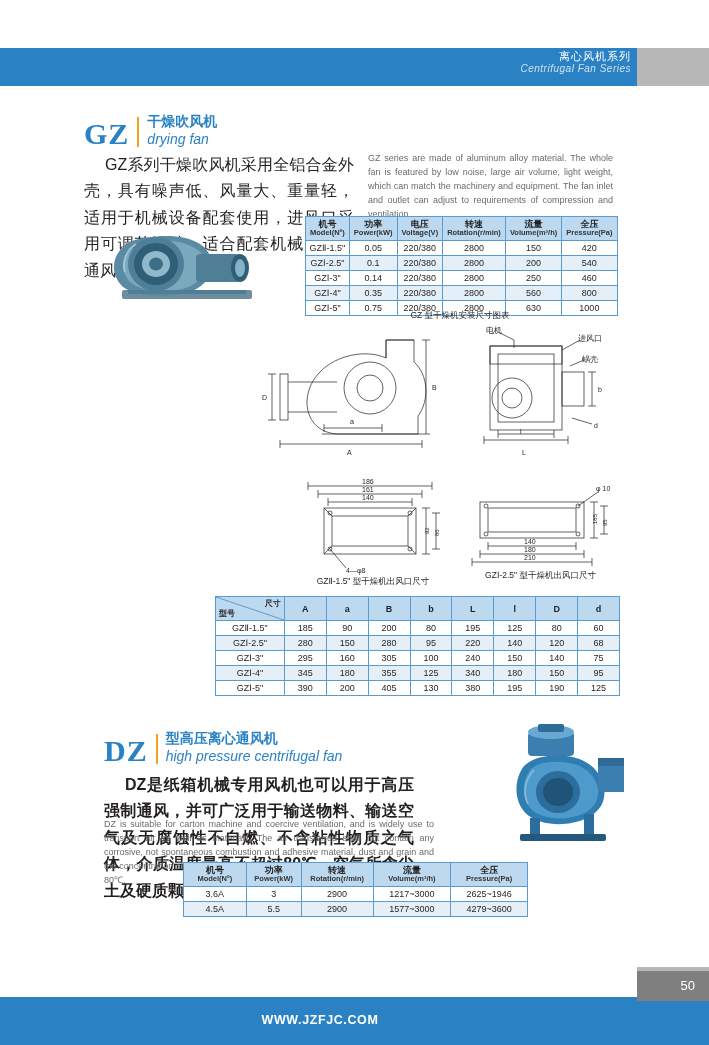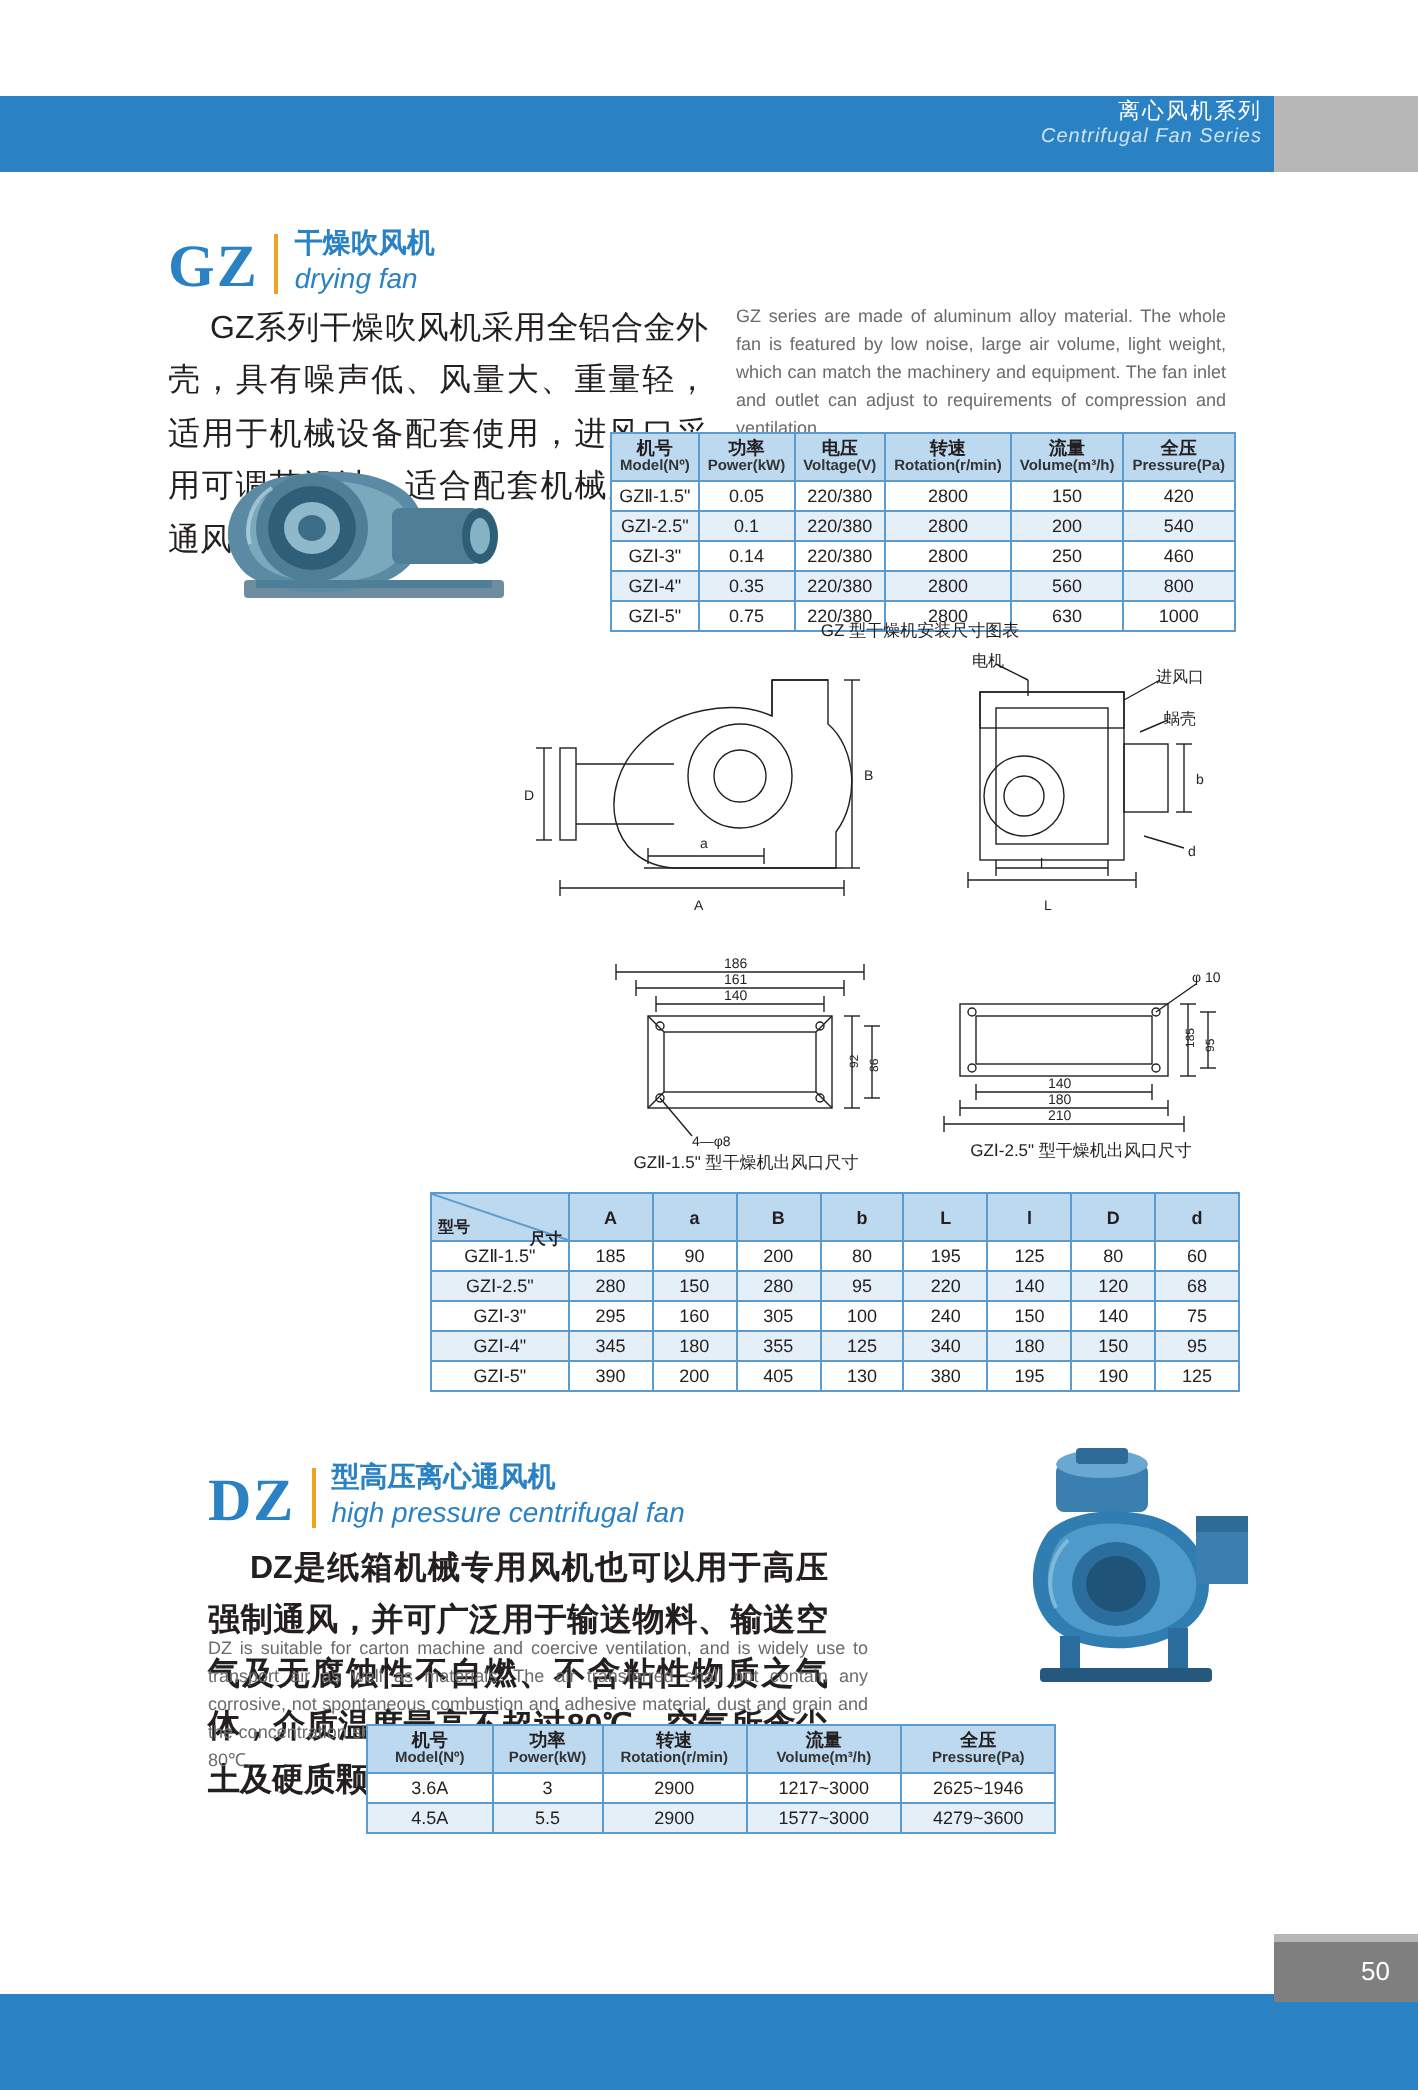--- a/index.html
+++ b/index.html
@@ -71,21 +71,21 @@
   table.spec tbody tr:nth-child(even) td { background:#e4eff8; }
 
   table.dim { border-collapse:collapse; position:absolute; font-size:9px; }
   table.dim th, table.dim td {
     border:1px solid #5a9bd0; text-align:center; padding:2px 1px;
   }
   table.dim thead th { background:#bcd9ef; font-weight:bold; }
   table.dim tbody tr:nth-child(odd) td { background:#ffffff; }
   table.dim tbody tr:nth-child(even) td { background:#e4eff8; }
   .corner-cell { position:relative; background:#bcd9ef !important; }
-  .corner-cell .c-a { position:absolute; top:17px; right:3px; font-size:8px; }
+  .corner-cell .c-a { position:absolute; top:1px; right:3px; font-size:8px; }
   .corner-cell .c-b { position:absolute; bottom:1px; left:3px; font-size:8px; }
   .corner-cell .c-line {
     position:absolute; left:0; top:0; width:100%; height:100%;
   }
 
   
   .draw-caption { position:absolute; font-size:8.5px; color:#231f20; text-align:center; }
   .dimtxt { font-size:7px; fill:#231f20; font-family:"Liberation Sans", sans-serif; }
   .dimtxt-s { font-size:6px; fill:#231f20; font-family:"Liberation Sans", sans-serif; }
 
@@ -553,13 +553,14 @@
       <td>4279~3600</td>
     </tr>
   </tbody>
 </table>
 
 <div class="footer-bar">
   <div class="footer-grey"></div>
   <div class="footer-blue"></div>
   <div class="page-num-box"></div>
   <div class="page-num">50</div>
+  <div class="footer-url">WWW.JZFJC.COM</div>
 </div>
 
 </body></html>

